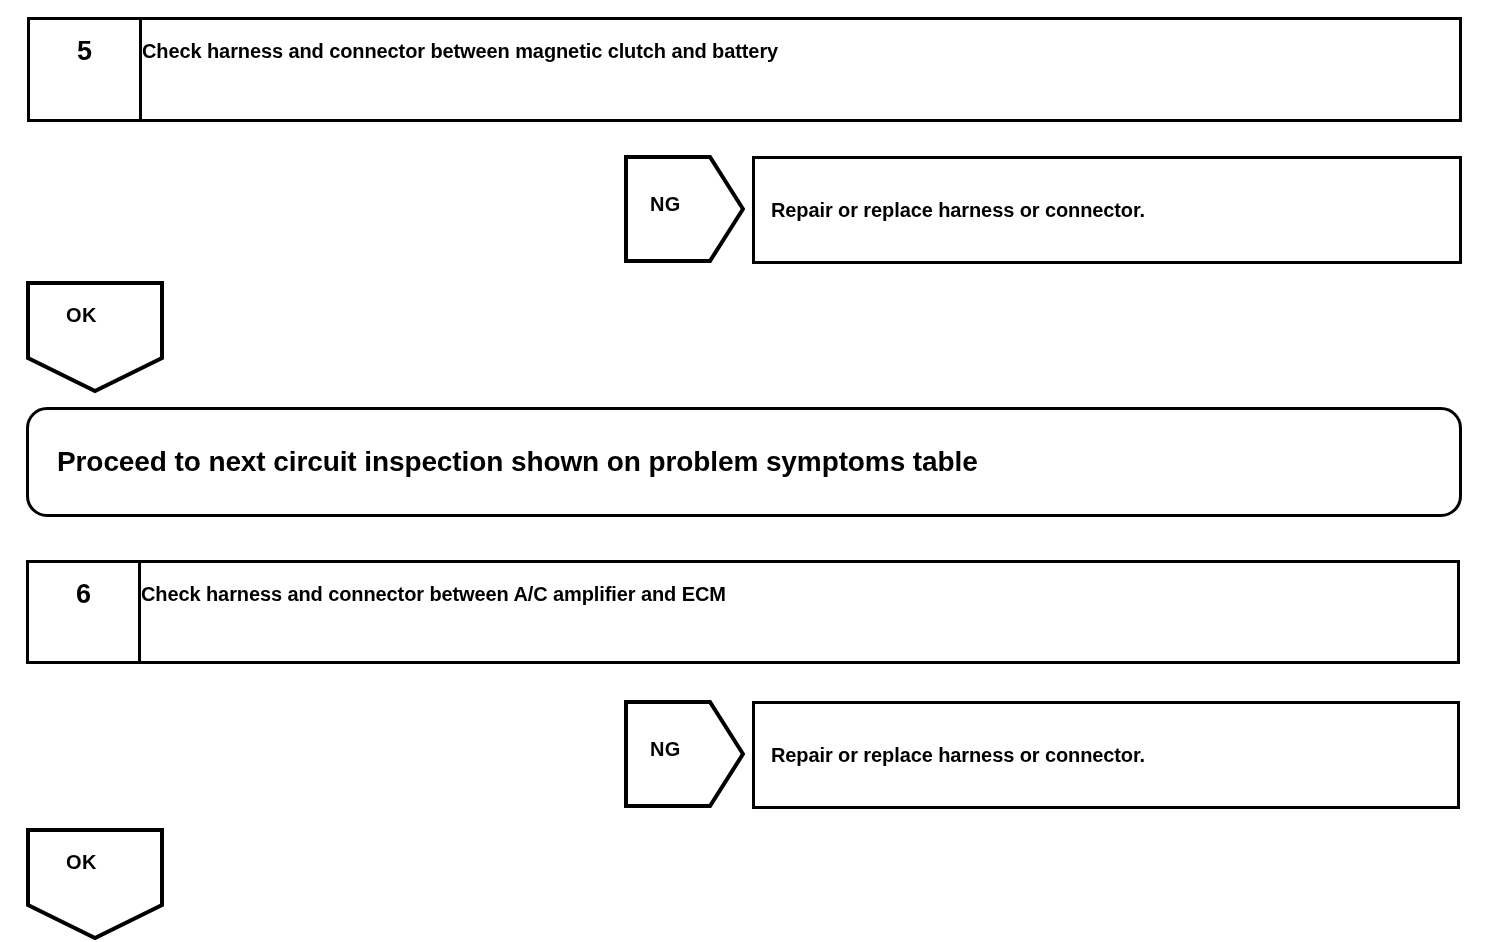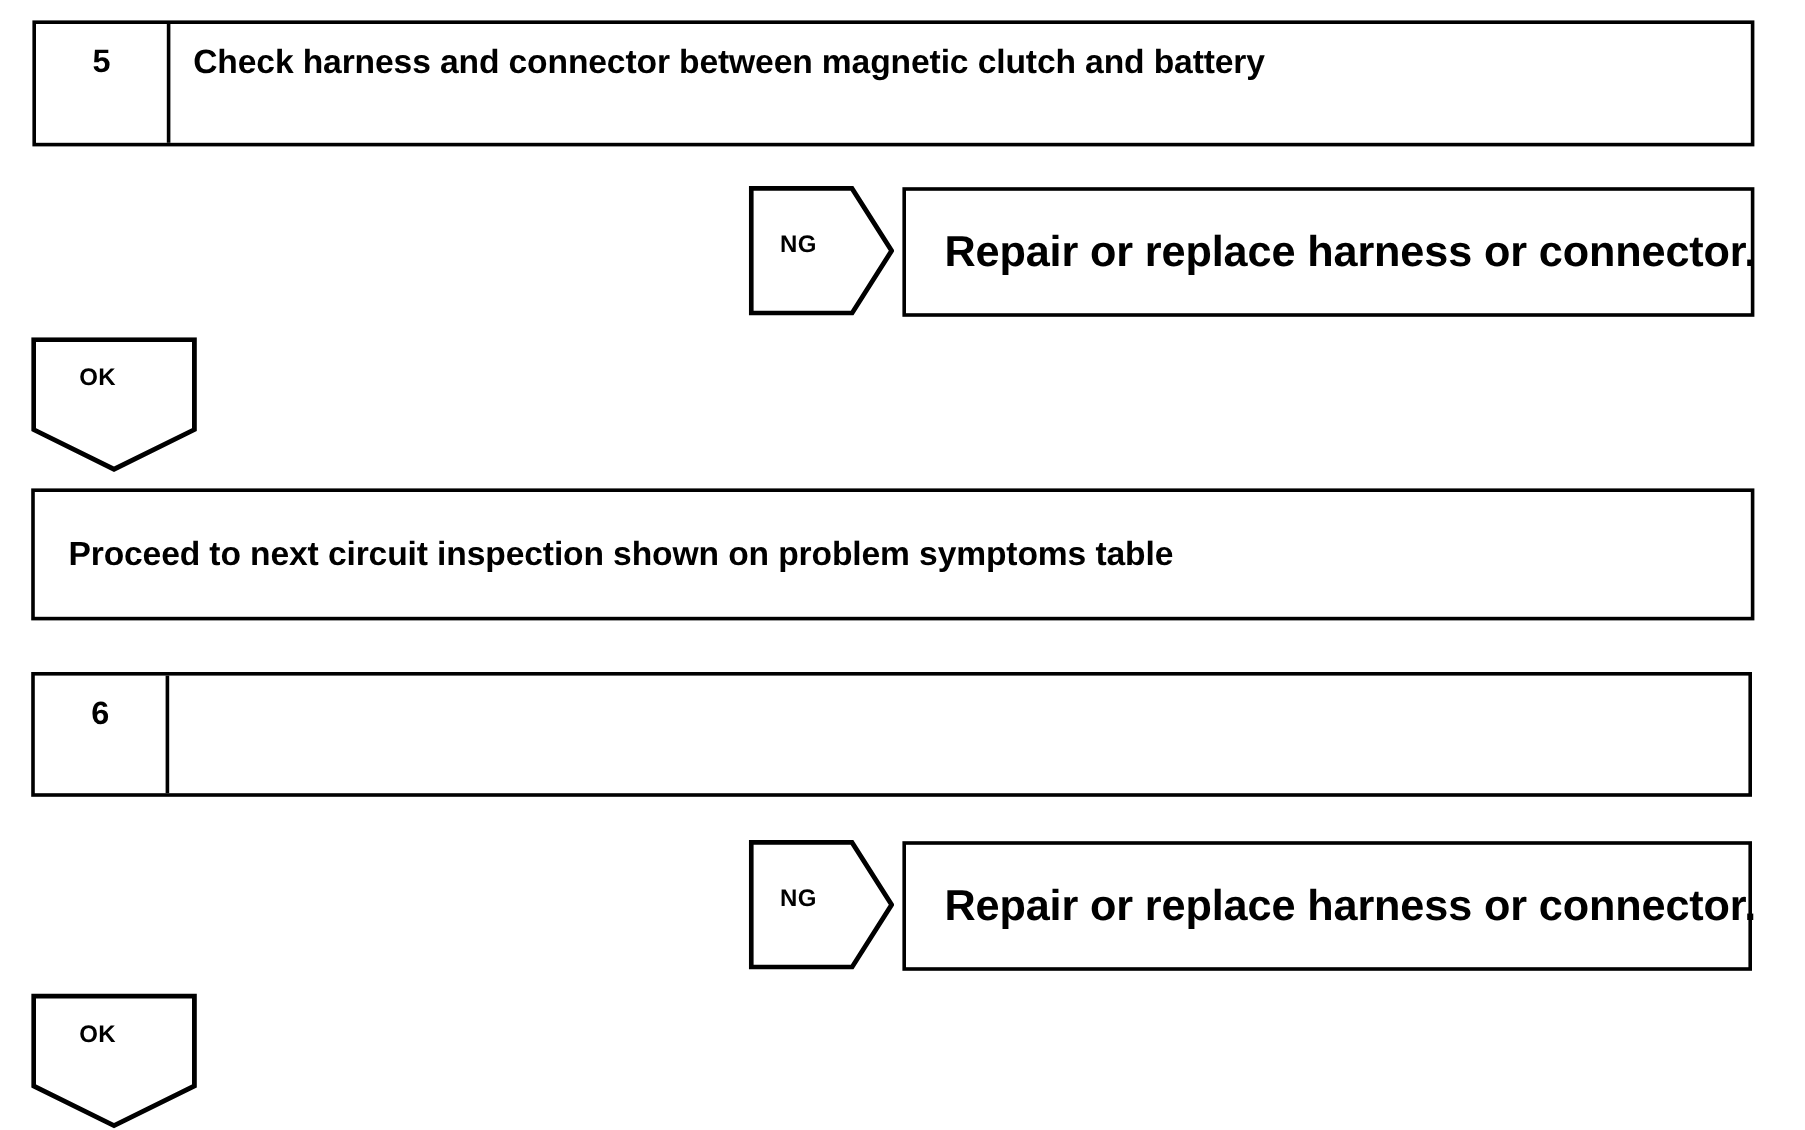--- a/index.html
+++ b/index.html
@@ -31,49 +31,47 @@
     align-items: center;
     justify-content: center;
     font-size: 27px;
     font-weight: bold;
     padding-bottom: 36px;
   }
   .step-text {
     flex: 1;
     display: flex;
     align-items: center;
-    padding-left: 19px;
     padding-bottom: 36px;
-    font-size: 28px;
+    font-size: 20px;
     font-weight: bold;
     letter-spacing: -0.1px;
     white-space: nowrap;
   }
   .plain-text {
     box-sizing: border-box;
     display: flex;
     align-items: center;
     padding-left: 28px;
     font-size: 28px;
     font-weight: bold;
     letter-spacing: -0.1px;
     white-space: nowrap;
     height: 100%;
   }
   .result-text {
     box-sizing: border-box;
     display: flex;
     align-items: center;
     padding-left: 16px;
-    font-size: 36px;
+    font-size: 20px;
     font-weight: bold;
     letter-spacing: -0.1px;
     white-space: nowrap;
     height: 100%;
-    margin-left: 16px;
   }
   .tag {
     position: absolute;
     background: transparent;
   }
   .tag svg { display: block; }
   .tag-label {
     position: absolute;
     font-size: 20px;
     font-weight: bold;
@@ -101,26 +99,27 @@
     <div class="result-text">Repair or replace harness or connector.</div>
   </div>
 
   <div class="tag" style="left:26px; top:281px; width:139px; height:113px;">
     <svg width="139" height="113" viewBox="0 0 139 113">
       <polygon points="2,2 136,2 136,77 69,110 2,77" fill="#ffffff" stroke="#000000" stroke-width="4" stroke-linejoin="miter"></polygon>
     </svg>
     <span class="tag-label" style="left:40px; top:23px;">OK</span>
   </div>
 
-  <div class="box" style="left:26px; top:407px; width:1436px; height:110px;">
+  <div class="box" style="left:26px; top:407px; width:1436px; height:110px;border-radius:21px;">
     <div class="plain-text">Proceed to next circuit inspection shown on problem symptoms table</div>
   </div>
 
   <div class="box step-box" style="left:26px; top:560px; width:1434px; height:104px;">
     <div class="step-num">6</div>
+    <div class="step-text">Check harness and connector between A/C amplifier and ECM</div>
   </div>
 
   <div class="tag" style="left:624px; top:700px; width:121px; height:108px;">
     <svg width="121" height="108" viewBox="0 0 121 108">
       <polygon points="2,2 86,2 119,54 86,106 2,106" fill="#ffffff" stroke="#000000" stroke-width="4" stroke-linejoin="miter"></polygon>
     </svg>
     <span class="tag-label" style="left:26px; top:38px;">NG</span>
   </div>
 
   <div class="box" style="left:752px; top:701px; width:708px; height:108px;">

